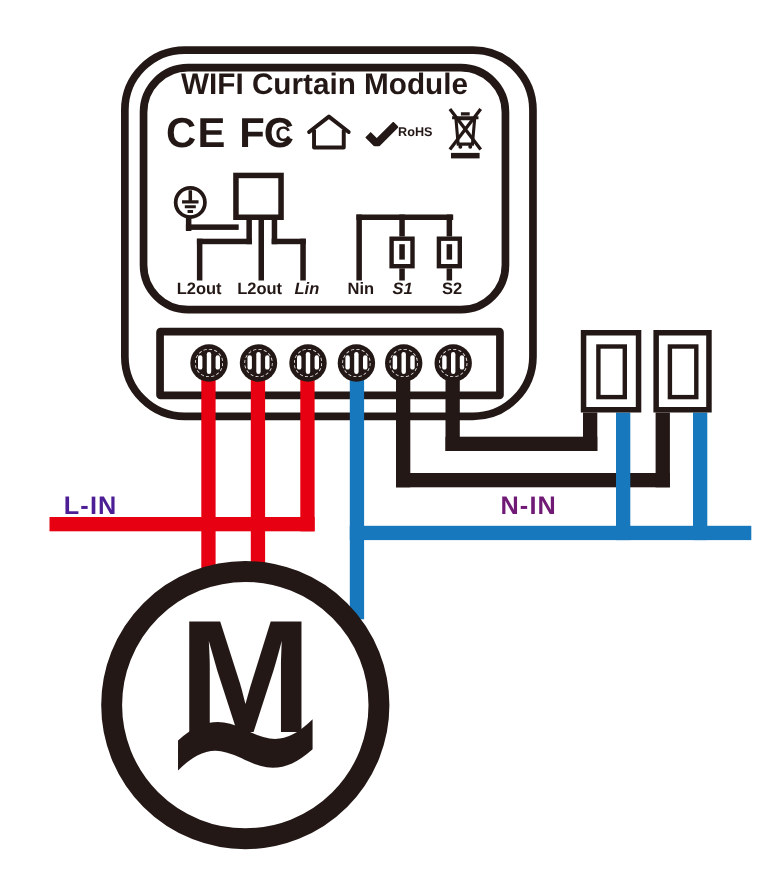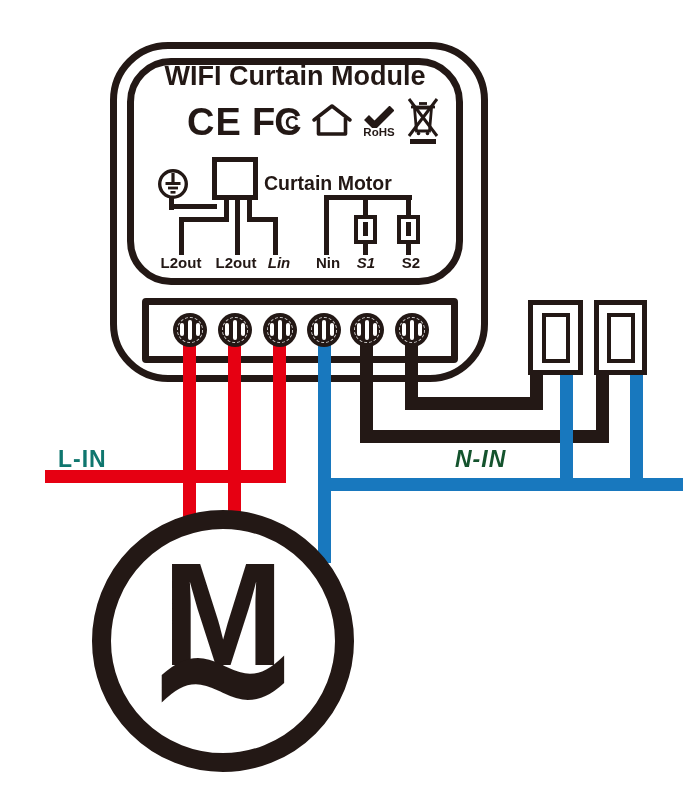--- a/index.html
+++ b/index.html
@@ -16,24 +16,24 @@
   .w.blk  { background: #231815; }
 
   .shell { position:absolute; left:110px; top:42px; width:378px; height:340px;
            border:7px solid #231815; border-radius:58px; background:#fff; }
   .panel { position:absolute; left:127px; top:58px; width:336px; height:227px;
            border:7px solid #231815; border-radius:44px; background:#fff; }
   .title { position:absolute; left:127px; top:61px; width:336px; text-align:center;
            font-size:27px; font-weight:bold; letter-spacing:0; }
   .logos { position:absolute; left:151px; top:94px; width:290px; height:56px;
            display:flex; justify-content:space-between; align-items:center; }
-  .ce   { font-weight:bold; font-size:38px; letter-spacing:1px; line-height:1;margin-left:36px; }
+  .ce   { font-weight:bold; font-size:38px; letter-spacing:1px; line-height:1; }
   .fcc  { position:relative; font-weight:bold; font-size:38px; letter-spacing:-1px; line-height:1; }
   .fcc-c{ position:absolute; font-size:19px; right:2px; top:10px; letter-spacing:0; }
-  .rohs { display:flex; flex-direction:column; align-items:center; }
+  .rohs { display:flex; flex-direction:row; align-items:center; }
   .rohs span { font-size:11.5px; font-weight:bold; margin-top:-2px; letter-spacing:0; }
 
   .schbox { position:absolute; left:212px; top:157px; width:46px; height:43px;
             border:5px solid #231815; background:#fff; }
   .cmotor { position:absolute; left:264px; top:172px; font-size:19.5px; font-weight:bold; white-space:nowrap; }
   .minisw { position:absolute; width:23px; height:29px; border:4px solid #231815; background:#fff; }
   .minisw div { position:absolute; left:50%; margin-left:-2.5px; top:3px; width:5px; height:14px; background:#231815; }
 
   .tlabel { position:absolute; top:254px; width:56px; text-align:center;
             font-size:15px; font-weight:bold; }
@@ -46,22 +46,22 @@
                  border:1.5px dashed rgba(255,255,255,.8); border-radius:50%; }
   .screw .bc { position:absolute; left:15px; top:7px;  width:4px; height:20px; background:#fff; border-radius:2px; }
   .screw .bl { position:absolute; left:7px;  top:10px; width:4px; height:13px; background:#fff; border-radius:2px; }
   .screw .br { position:absolute; left:23px; top:10px; width:4px; height:13px; background:#fff; border-radius:2px; }
 
   .swbox { position:absolute; top:300px; height:75px; border:5px solid #231815; background:#fff; }
   .swbox .inner { position:absolute; left:50%; top:50%; transform:translate(-50%,-50%);
                   width:28px; height:50px; border:4px solid #231815; background:#fff; }
 
   .busLabel { position:absolute; top:446px; font-size:23px; font-weight:bold; letter-spacing:1px; }
-  .busLabel.red  { color:#0f766e; }
-  .busLabel.blue { color:#14532d;font-style:italic; }
+  .busLabel.red  { color:#4c1d95; }
+  .busLabel.blue { color:#701a75; }
 
   .motor { position:absolute; left:92px; top:510px; width:262px; height:262px;
            border:19px solid #231815; border-radius:50%; background:#fff; }
   .motorM { position:absolute; left:92px; top:542px; width:262px; text-align:center;
             font-size:146px; font-weight:bold; line-height:1; }
   .motorT { position:absolute; left:92px; top:586px; width:262px; text-align:center;
             font-family:"DejaVu Sans", sans-serif; font-size:170px; font-weight:bold; line-height:1;
             transform:scale(1.15,1.35); }
 </style>
 </head>
@@ -116,21 +116,20 @@
   <div class="ln" style="left:169px; top:196px; width:5px;  height:14px;"></div>
   <div class="ln" style="left:169px; top:204px; width:48px; height:5px;"></div>
   <div class="ln" style="left:224px; top:198px; width:5px;  height:24px;"></div>
   <div class="ln" style="left:179px; top:217px; width:50px; height:5px;"></div>
   <div class="ln" style="left:179px; top:217px; width:5px;  height:38px;"></div>
   <div class="ln" style="left:235px; top:198px; width:5px;  height:57px;"></div>
   <div class="ln" style="left:247px; top:198px; width:5px;  height:24px;"></div>
   <div class="ln" style="left:247px; top:217px; width:31px; height:5px;"></div>
   <div class="ln" style="left:273px; top:217px; width:5px;  height:38px;"></div>
 
-  <div class="cmotor">Curtain Motor</div>
 
   <div class="ln" style="left:324px; top:195px; width:88px; height:5px;"></div>
   <div class="ln" style="left:324px; top:195px; width:5px;  height:60px;"></div>
   <div class="ln" style="left:363px; top:195px; width:5px;  height:60px;"></div>
   <div class="ln" style="left:406px; top:195px; width:5px;  height:60px;"></div>
   <div class="minisw" style="left:354px; top:215px;">
       <div></div>
     </div>
   <div class="minisw" style="left:397px; top:215px;">
       <div></div>

